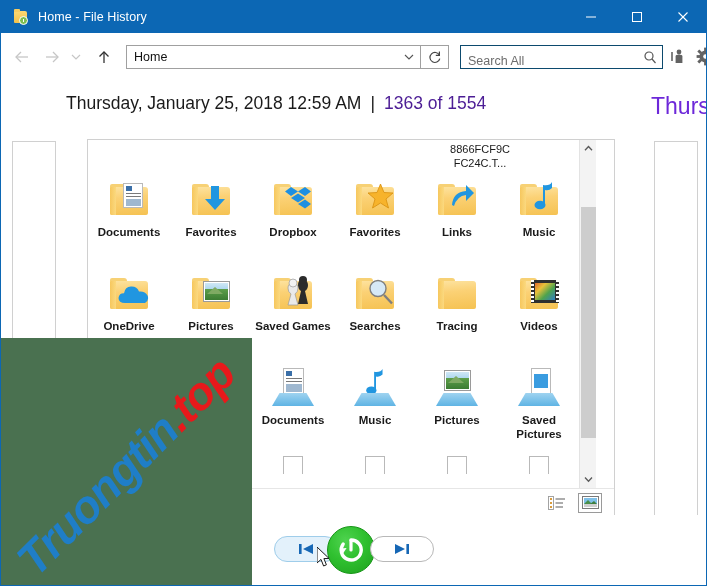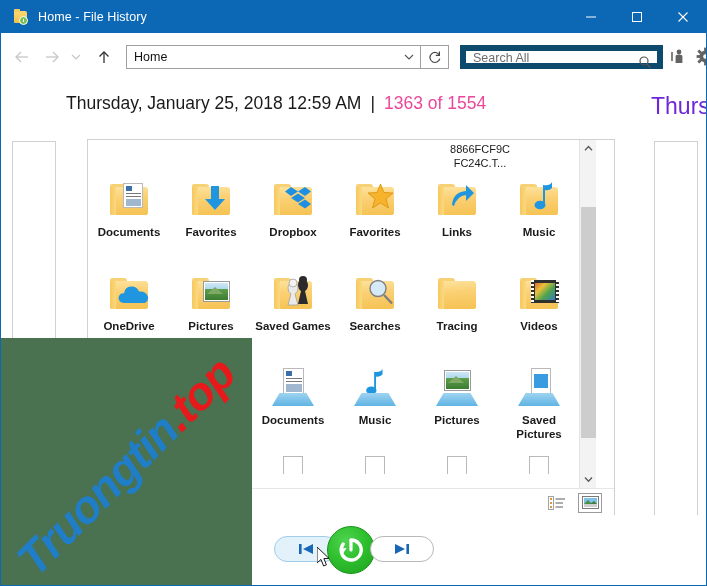--- a/index.html
+++ b/index.html
@@ -101,23 +101,23 @@
   .refresh-btn {
     width: 28px; height: 24px;
     border: 1px solid #a0a0a0; border-left: none;
     background: #ffffff;
     display: flex; align-items: center; justify-content: center;
     flex: none;
   }
   .searchbox {
     margin-left: 11px;
     width: 203px; height: 24px;
-    border: 6px solid #0c4a6e;
+    border: 1px solid #0c4a6e;
     background: #ffffff;
-    display: flex; align-items: flex-start;
+    display: flex; align-items: flex-end;
     flex: none;
   }
   .search-input {
     border: none; outline: none; background: transparent;
     font-family: "Liberation Sans", sans-serif;
     font-size: 12.5px; color: #555555;
     padding-left: 7px; flex: 1; width: 100%;
   }
   .search-input::placeholder { color: #6d6d6d; }
   .search-icon-wrap {
@@ -137,21 +137,21 @@
   .headerline {
     position: absolute; top: 92px; left: 0;
     width: 705px; height: 38px;
   }
   .header-date {
     position: absolute; left: 65px; top: 0;
     font-size: 17.5px; color: #1a1a1a;
     white-space: nowrap;
   }
   .header-sep { color: #1a1a1a; padding: 0 9px; }
-  .header-count { color: #ec4899; margin-top: 28px; }
+  .header-count { color: #4c1d95; margin-top: 28px; }
   .header-ghost {
     position: absolute; left: 650px; top: 0;
     font-size: 23px; color: #6d28d9;
     white-space: nowrap;
   }
 
   
   .card-left {
     position: absolute; left: 11px; top: 140px;
     width: 44px; height: 400px;

